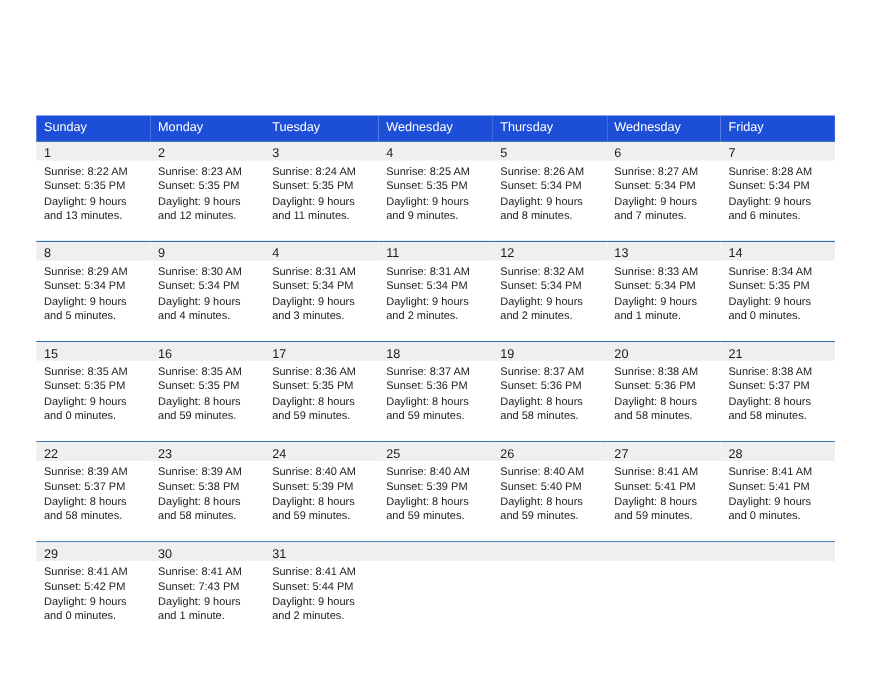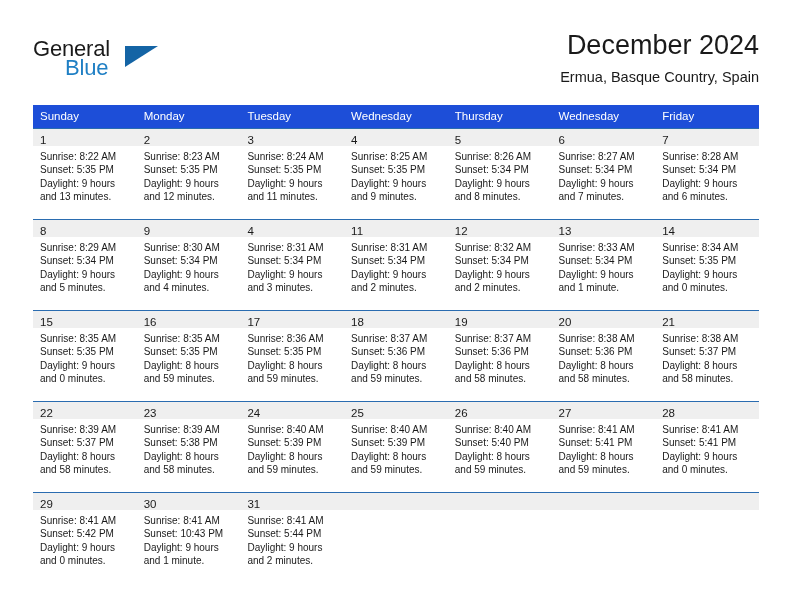--- a/index.html
+++ b/index.html
@@ -139,34 +139,20 @@
   .empty-band {
     background: #efefef;
     height: 17px;
   }
 </style>
 </head>
 <body>
 
 <div class="page">
 
-  <div class="header">
-
-    <div class="logo">
-      <span class="logo-general">General</span>
-      <span class="logo-triangle"></span>
-      <span class="logo-blue">Blue</span>
-    </div>
-
-    <div class="title-block">
-      <div class="cal-title">December 2024</div>
-      <div class="cal-subtitle">Ermua, Basque Country, Spain</div>
-    </div>
-
-  </div>
 
   <table class="calendar">
     <thead>
       <tr>
         <th>Sunday</th>
         <th>Monday</th>
         <th>Tuesday</th>
         <th>Wednesday</th>
         <th>Thursday</th>
         <th>Wednesday</th>
@@ -505,21 +491,21 @@
             <div>Daylight: 9 hours</div>
             <div>and 0 minutes.</div>
           </div>
             </div>
           </td>
         <td>
             <div class="daycell">
           <div class="daynum-band"><span class="daynum">30</span></div>
           <div class="info">
             <div>Sunrise: 8:41 AM</div>
-            <div>Sunset: 10:43 PM</div>
+            <div>Sunset: 7:43 PM</div>
             <div>Daylight: 9 hours</div>
             <div>and 1 minute.</div>
           </div>
             </div>
           </td>
         <td>
             <div class="daycell">
           <div class="daynum-band"><span class="daynum">31</span></div>
           <div class="info">
             <div>Sunrise: 8:41 AM</div>

